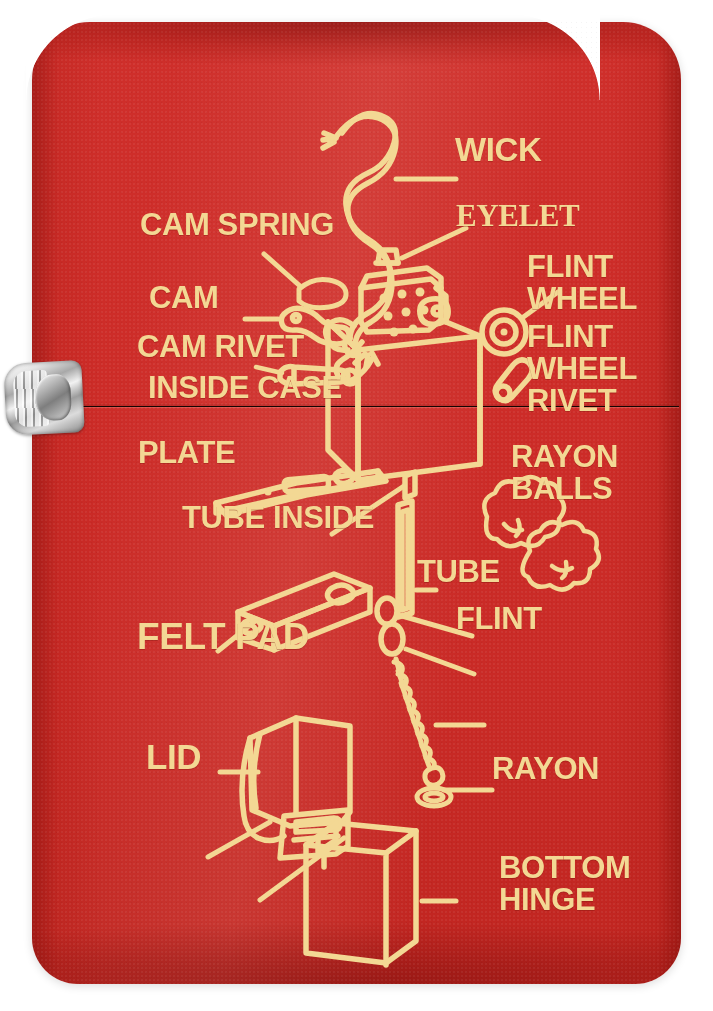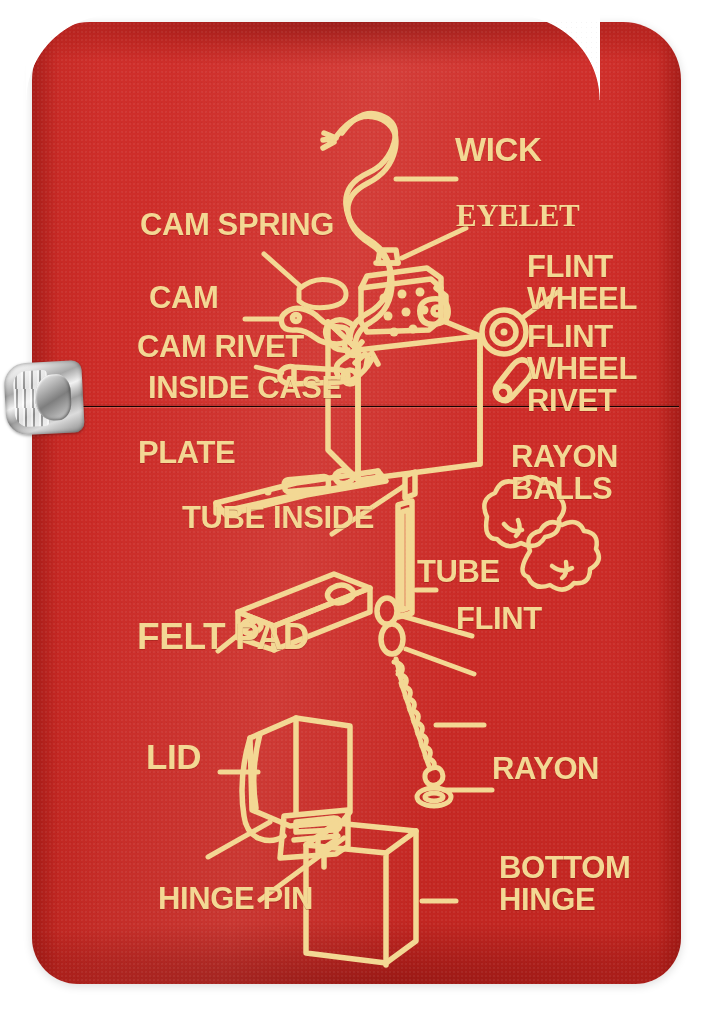--- a/index.html
+++ b/index.html
@@ -304,18 +304,17 @@
 
   <div class="lbl l" style="left:137px;top:618px;font-size:37px;">FELT PAD</div>
 
 
 
   <div class="lbl l" style="left:146px;top:739px;font-size:35px;">LID</div>
 
   <div class="lbl l" style="left:492px;top:753px;font-size:31px;">RAYON</div>
 
 
-  <div class="lbl l" style="left:158px;top:883px;font-size:31px;">HINGE PIN</div>
 
   <div class="lbl l" style="left:499px;top:852px;font-size:31px;">BOTTOM
 HINGE</div>
 
 </div>
 
 </body></html>

